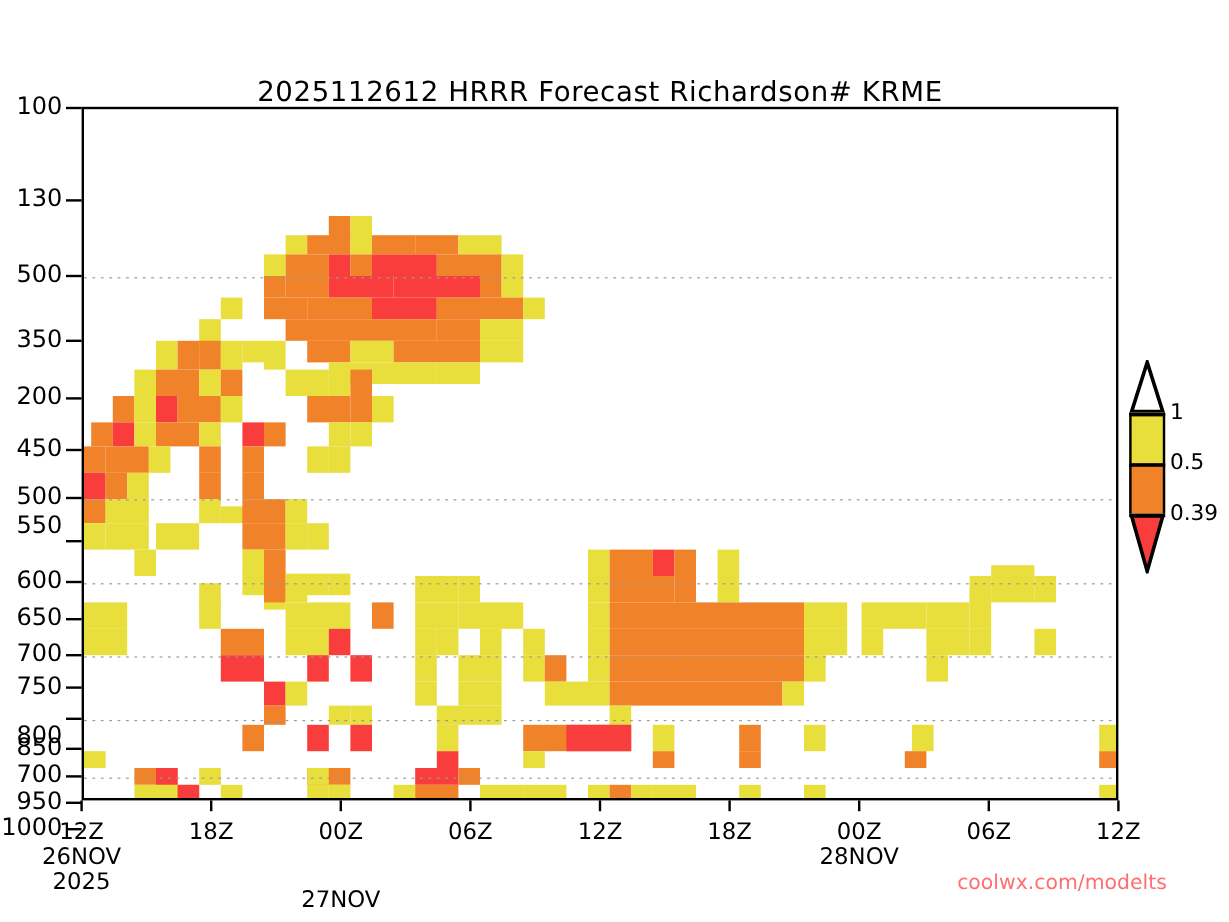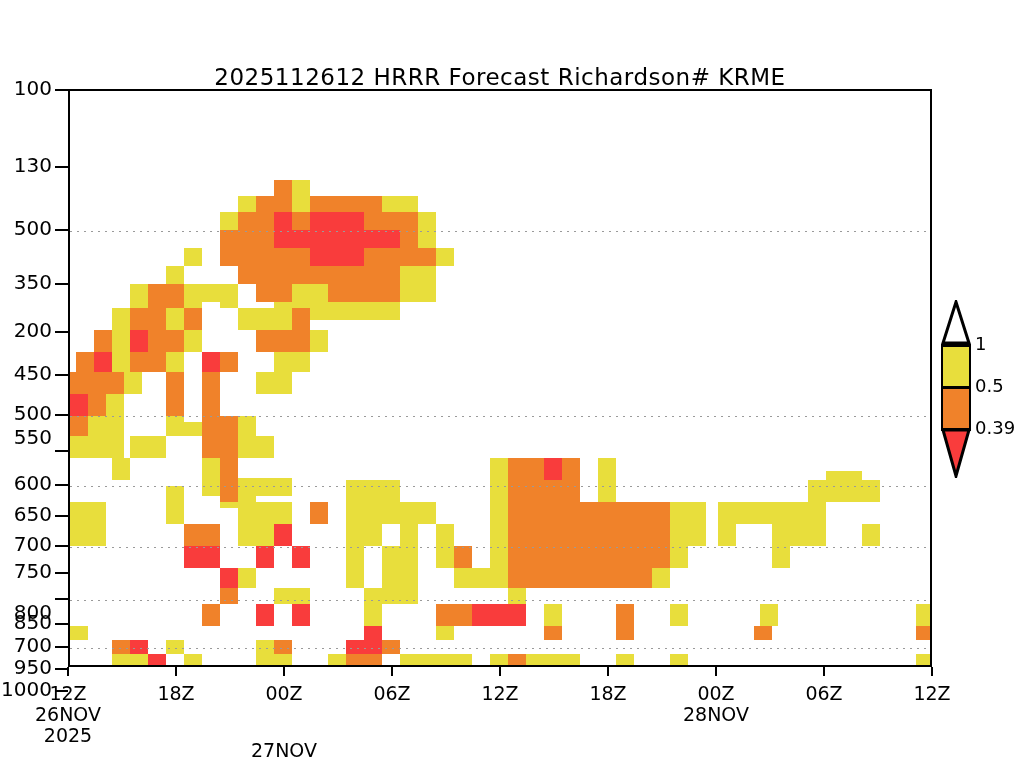--- a/index.html
+++ b/index.html
@@ -347,20 +347,21 @@
       <div class="xlab" style="left: 548px; top: 682px;">18Z</div>
       <div class="xtick" style="left: 715px;"></div>
       <div class="xlab" style="left: 656px; top: 682px;">00Z</div>
       <div class="xlab xdate" style="left: 656px; top: 703px;">28NOV</div>
       <div class="xtick" style="left: 823px;"></div>
       <div class="xlab" style="left: 764px; top: 682px;">06Z</div>
       <div class="xtick" style="left: 931px;"></div>
       <div class="xlab" style="left: 872px; top: 682px;">12Z</div>
     </div>
 
+  <div class="watermark">coolwx.com/modelts</div>
 
   <div id="cbar">
       <div style="position: absolute; left: 0px; top: 0px; width: 30px; height: 44px;"><svg width="30" height="44" viewBox="0 0 30 44">
           <polygon points="15,2 28,43 2,43" fill="#ffffff" stroke="#000" stroke-width="3"></polygon>
         </svg></div>
       <div class="cb-seg" style="top: 44px; height: 42px; background: rgb(232, 222, 60); border-top: 3px solid rgb(0, 0, 0);"></div>
       <div class="cb-seg" style="top: 86px; height: 42px; background: rgb(240, 130, 42); border-top: 0px;"></div>
       <div style="position: absolute; left: 0px; top: 86px; width: 30px; height: 3px; background: rgb(0, 0, 0);"></div>
       <div style="position: absolute; left: 0px; top: 128px; width: 30px; height: 3px; background: rgb(0, 0, 0);"></div>
       <div style="position: absolute; left: 0px; top: 128px; width: 30px; height: 50px;"><svg width="30" height="50" viewBox="0 0 30 50">

